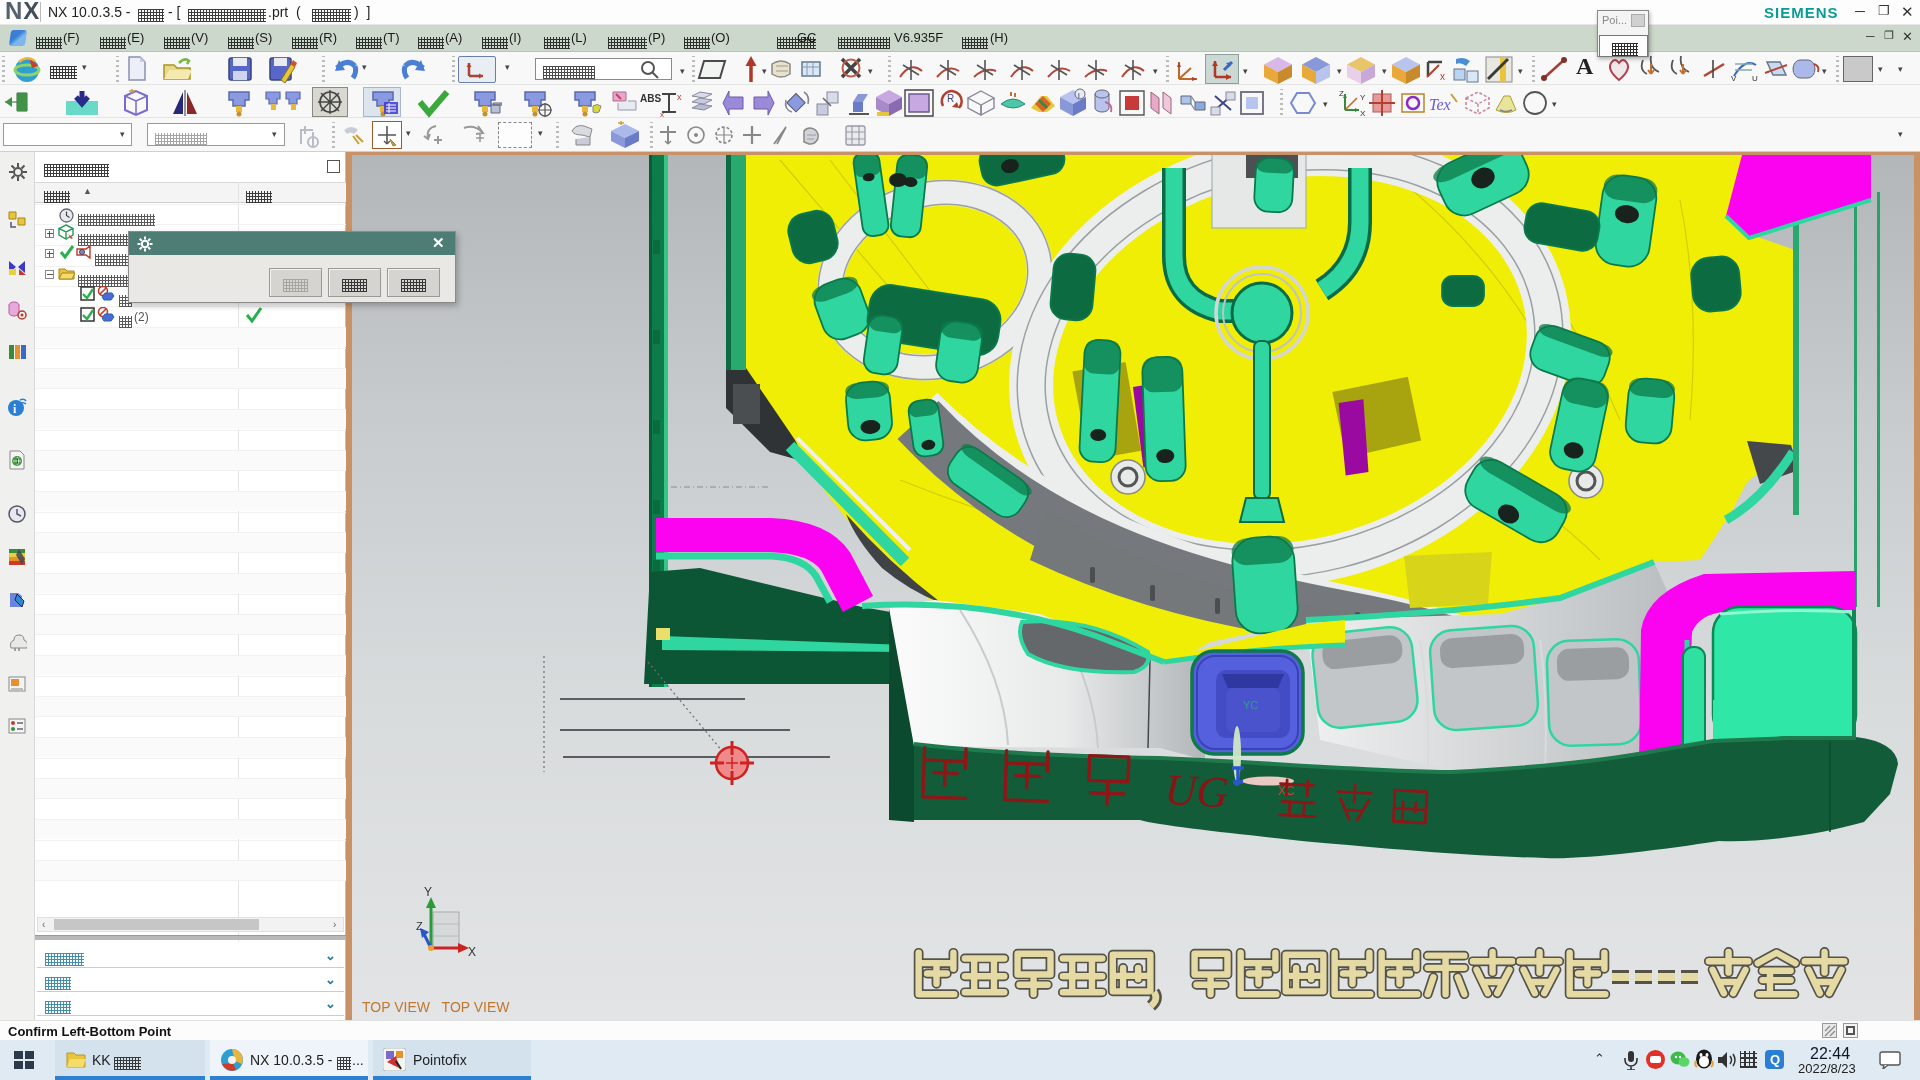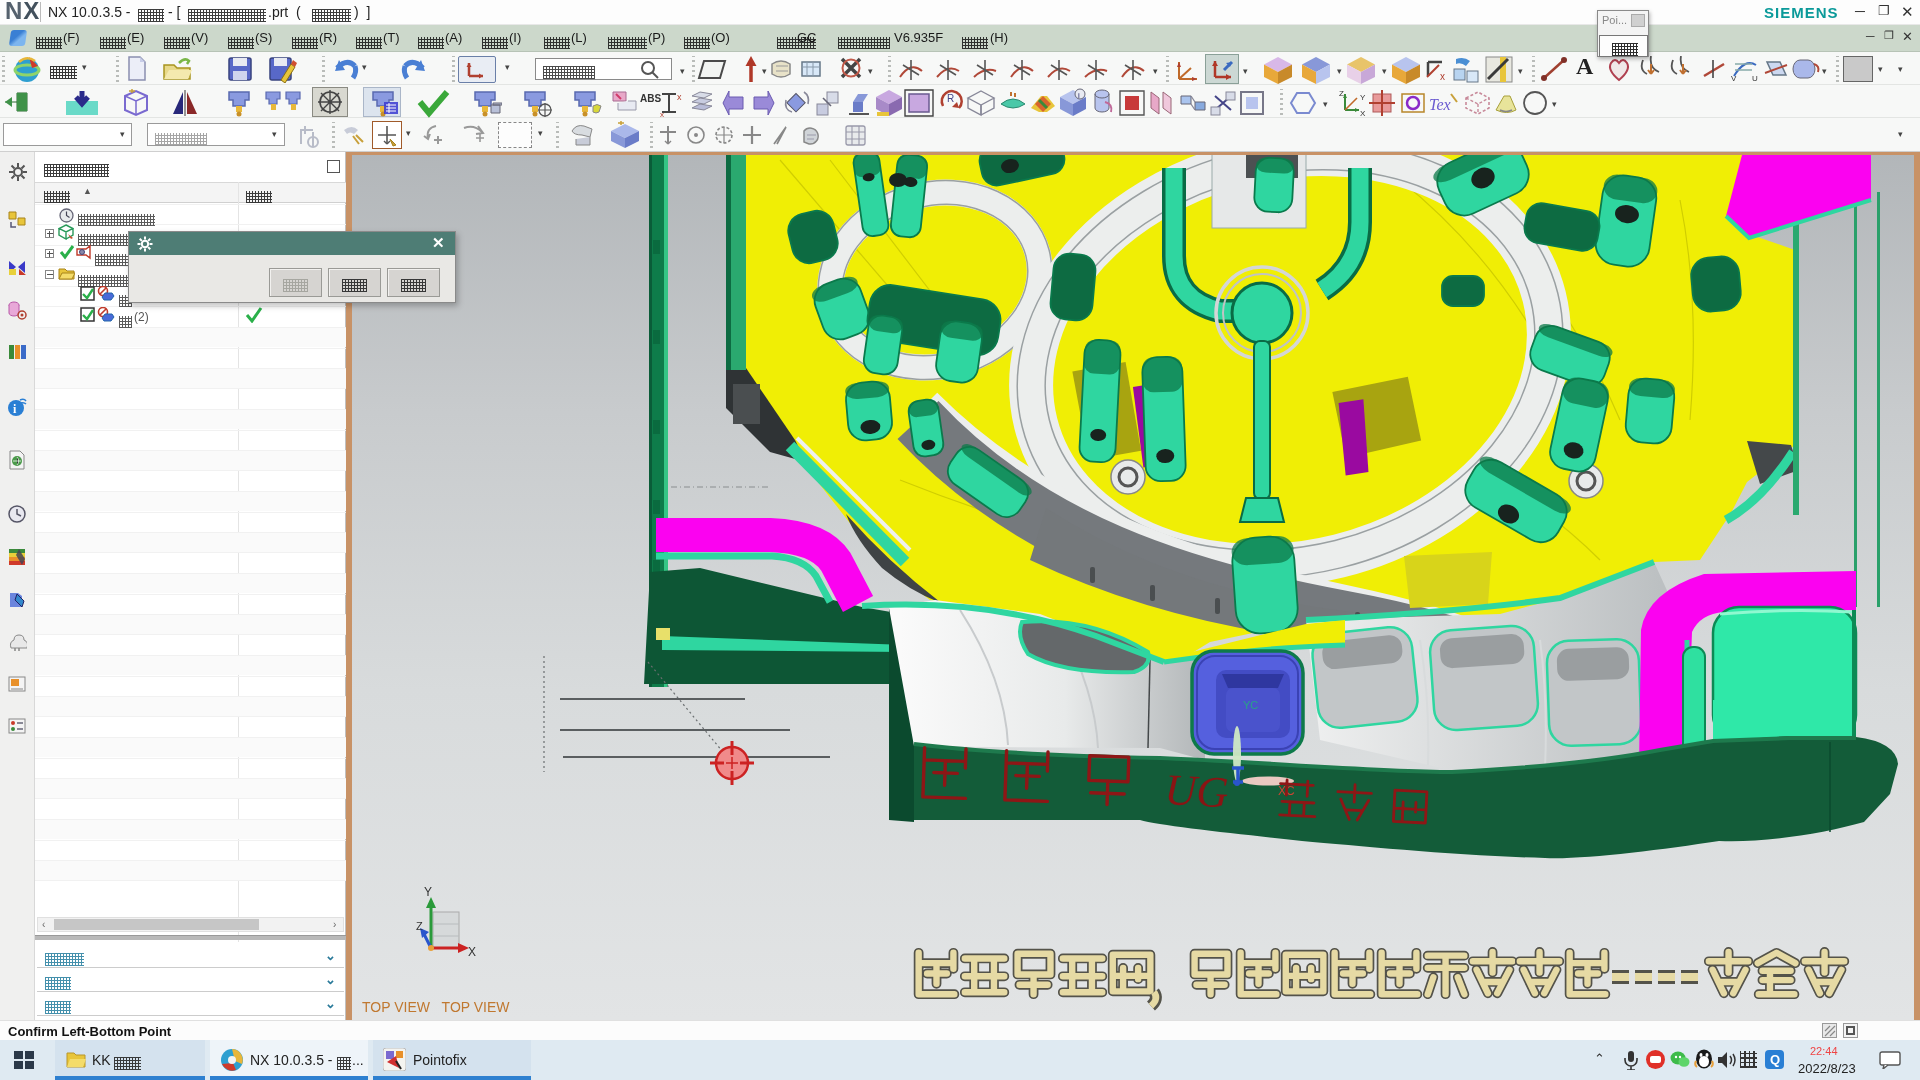--- a/index.html
+++ b/index.html
@@ -1183,21 +1183,21 @@
     <ellipse cx="13" cy="6" rx="1.5" ry="2" fill="#fff"></ellipse>
     <path d="M2,12 q-2,4 1,6 M18,12 q2,4 -1,6" stroke="#e8a03a" stroke-width="2" fill="none"></path>
   </svg>
 <svg class="abs" style="left:1716px;top:1051px" width="20" height="18" viewBox="0 0 20 18">
     <path d="M2,6 v6 h4 l5,5 V1 L6,6 z" fill="#333"></path>
     <path d="M14,5 q3,4 0,8 M17,3 q4,6 0,12" stroke="#333" stroke-width="1.5" fill="none"></path>
   </svg>
 <span class="abs" style="left:1740px;top:1051px;width:17px;height:17px;background-image:repeating-linear-gradient(0deg,#333 0 1.5px,transparent 1.5px 4.5px),repeating-linear-gradient(90deg,#333 0 1.5px,transparent 1.5px 4.5px)"></span>
 <span class="abs" style="left:1765px;top:1050px;width:19px;height:19px;border-radius:4px;background:#2a7fd4"></span>
 <span class="abs" style="left:1770px;top:1052px;font-size:13px;font-weight:bold;color:#fff">Q</span>
-<span class="abs" style="left:1810px;top:1045px;font-size:11px;color:#ef4444">22:44</span>
+<span class="abs" style="left:1810px;top:1045px;font-size:16px;color:#0f172a">22:44</span>
 <span class="abs" style="left:1798px;top:1061px;font-size:13px;color:#222">2022/8/23</span>
 <svg class="abs" style="left:1879px;top:1051px" width="22" height="18" viewBox="0 0 22 18">
     <rect x="1" y="1" width="20" height="13" rx="2" fill="#fff" stroke="#555" stroke-width="1.4"></rect>
     <path d="M5,14 l-1,4 5,-4" fill="#fff" stroke="#555" stroke-width="1.4"></path>
   </svg>
 <div class="abs" style="left:1597px;top:10px;width:52px;height:47px;background:#f4f4f4;border:1px solid #8a8a8a;box-shadow:1px 2px 4px rgba(0,0,0,.3)">
 <span class="abs" style="left:4px;top:3px;font-size:11px;color:#888">Poi...</span>
 <span class="abs" style="left:33px;top:3px;width:14px;height:13px;background:#d0d0d0;border:1px solid #aaa"></span>
 </div>
 <div class="abs" style="left:1599px;top:35px;width:49px;height:22px;background:#fdfdfd;border:1px solid #777">

